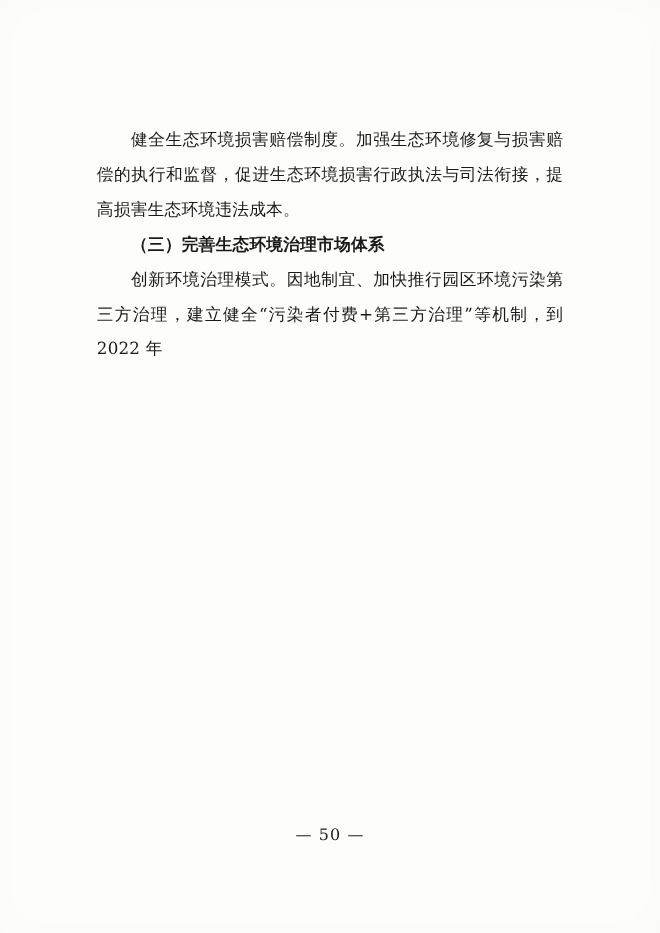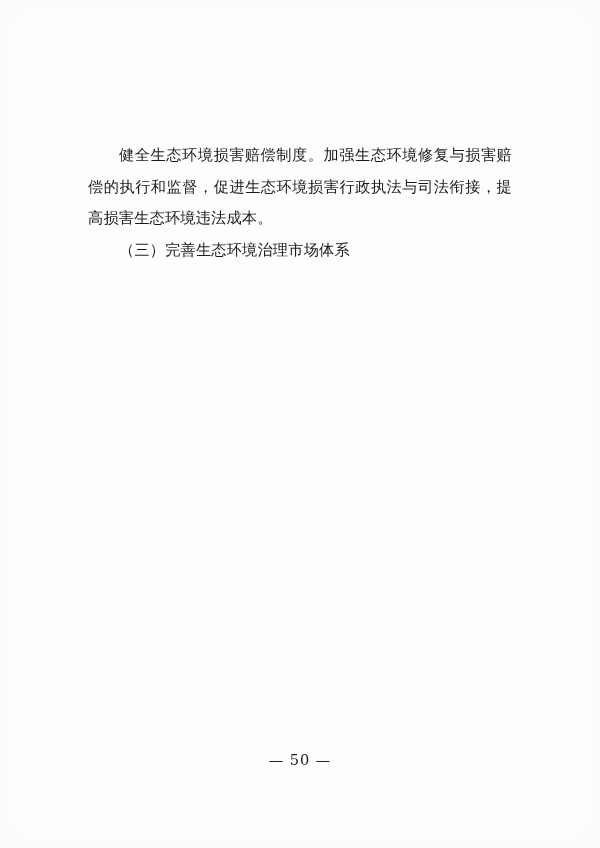--- a/index.html
+++ b/index.html
@@ -32,25 +32,24 @@
     line-height: 31.5px;
     color: #1a1a1a;
     text-align: justify;
     text-justify: inter-ideograph;
     letter-spacing: 0.2px;
     font-family: "DejaVu Serif", "Liberation Serif", serif;
     text-indent: 0;
   }
   p.indent {
     text-indent: 31px;
-    margin-top: 28px;
   }
   p.heading {
     text-indent: 31px;
-    font-weight: normal;
+    font-weight: bold;
   }
   .footer {
     position: absolute;
     left: 0;
     right: 0;
     top: 752px;
     text-align: center;
     font-size: 14.5px;
     color: #1a1a1a;
     font-family: "DejaVu Serif", "Liberation Serif", serif;
@@ -63,16 +62,17 @@
     box-shadow: inset 0 0 40px rgba(0,0,0,0.012);
   }
 </style>
 </head>
 <body>
 
 <div class="page">
   <div class="content">
     <p class="para indent">健全生态环境损害赔偿制度。加强生态环境修复与损害赔偿的执行和监督，促进生态环境损害行政执法与司法衔接，提高损害生态环境违法成本。</p>
     <p class="para heading">（三）完善生态环境治理市场体系</p>
+    <p class="para indent">创新环境治理模式。因地制宜、加快推行园区环境污染第三方治理，建立健全“污染者付费+第三方治理”等机制，到 2022 年</p>
   </div>
   <div class="footer">— 50 —</div>
   <div class="page-edge"></div>
 </div>
 
 </body></html>

